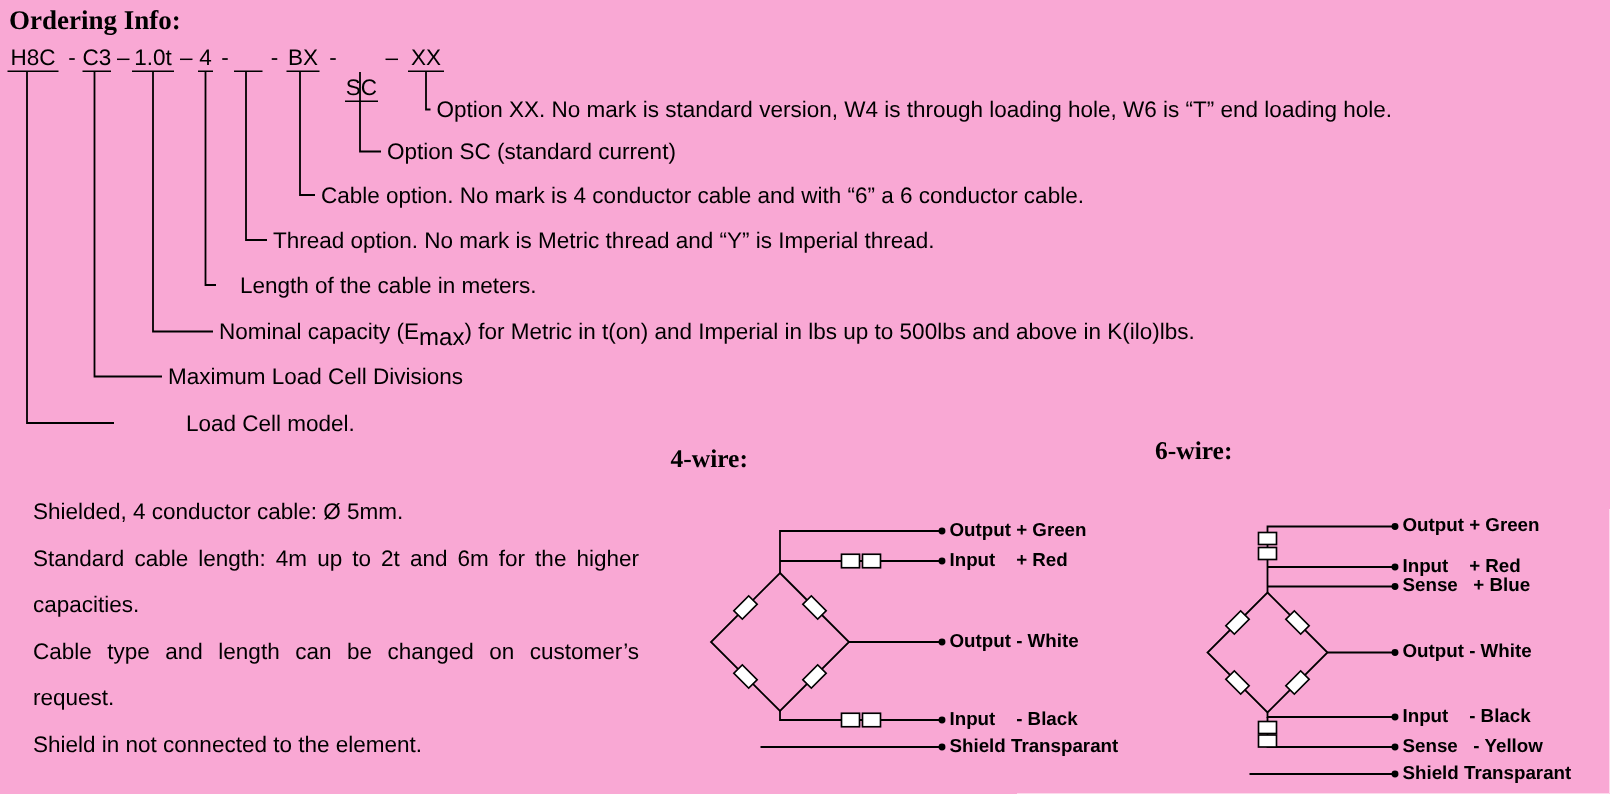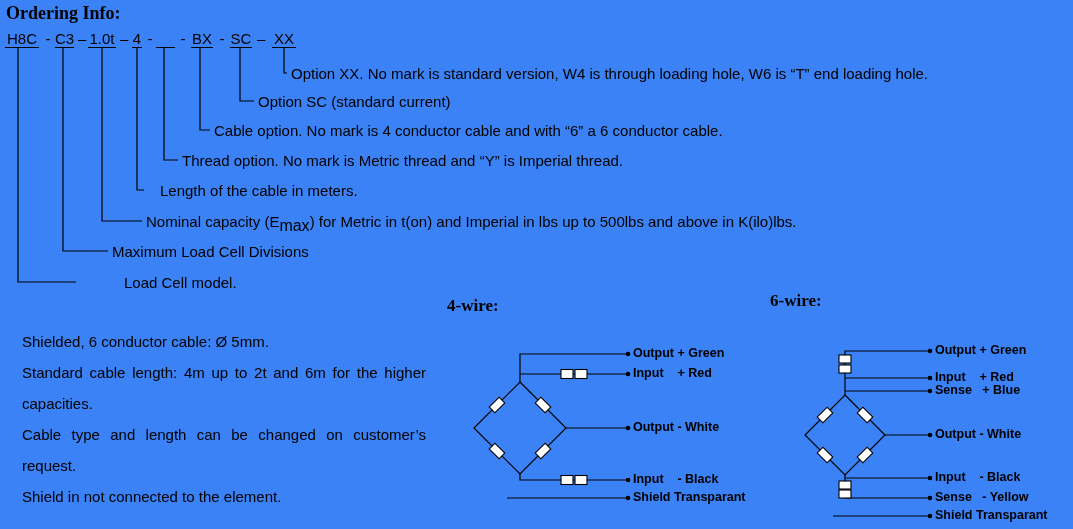--- a/index.html
+++ b/index.html
@@ -1,18 +1,18 @@
 <!DOCTYPE html>
 <html><head>
 <meta charset="utf-8">
 <style>
   * { margin:0; padding:0; box-sizing:border-box; }
   html,body { background:#fff; }
   body { font-family:"Liberation Sans", sans-serif; color:#000; }
-  .page { position:relative; width:1073px; height:529px; background:#3b82f6; overflow:hidden;padding-left:15px; }
+  .page { position:relative; width:1073px; height:529px; background:#f9a8d4; overflow:hidden;padding-left:15px; }
 
   .title { position:absolute; left:6px; top:3px; font-family:"Liberation Serif", serif;
            font-size:18px; font-weight:bold; }
 
   .code-line span { position:absolute; top:29px; height:19px; font-size:15px; line-height:19px; }
   .tok  { border-bottom:1.3px solid #000; text-align:center; display:inline-block; }
   .sep  { text-align:center; }
 
   .callout-lines { position:absolute; left:0; top:0; }
   .callout-lines path { fill:none; stroke:#000; stroke-width:1.2; }
@@ -47,21 +47,21 @@
     <span class="tok" style="left:55px;  width:19px;">C3</span>
     <span class="sep" style="left:78px;  width:8px;">–</span>
     <span class="tok" style="left:88px;  width:28px;">1.0t</span>
     <span class="sep" style="left:120px; width:8px;">–</span>
     <span class="tok" style="left:132px; width:10px;">4</span>
     <span class="sep" style="left:146px; width:8px;">-</span>
     <span class="tok" style="left:156px; width:19px;"></span>
     <span class="sep" style="left:179px; width:8px;">-</span>
     <span class="tok" style="left:191px; width:22px;">BX</span>
     <span class="sep" style="left:218px; width:8px;">-</span>
-    <span class="tok" style="left:230px; width:22px;">SC</span>
+    <span class="tok" style="left:230px; width:22px;margin-top:20px;">SC</span>
     <span class="sep" style="left:257px; width:8px;">–</span>
     <span class="tok" style="left:272px; width:24px;">XX</span>
   </div>
 
   <svg class="callout-lines" width="320" height="300" viewBox="0 0 320 300">
     <path d="M284,48 V73  H287"></path>
     <path d="M240,48 V101 H254"></path>
     <path d="M200,48 V130 H210"></path>
     <path d="M164,48 V160 H178"></path>
     <path d="M137,48 V190 H144"></path>
@@ -73,21 +73,21 @@
   <div class="callout" style="left:291px; top:65px;">Option XX. No mark is standard version, W4 is through loading hole, W6 is “T” end loading hole.</div>
   <div class="callout" style="left:258px; top:93px;">Option SC (standard current)</div>
   <div class="callout" style="left:214px; top:122px;">Cable option. No mark is 4 conductor cable and with “6” a 6 conductor cable.</div>
   <div class="callout" style="left:182px; top:152px;">Thread option. No mark is Metric thread and “Y” is Imperial thread.</div>
   <div class="callout" style="left:160px; top:182px;">Length of the cable in meters.</div>
   <div class="callout" style="left:146px; top:213px;"><span>Nominal capacity (E</span><sub>max</sub><span>) for Metric in t(on) and Imperial in lbs up to 500lbs and above in K(ilo)lbs.</span></div>
   <div class="callout" style="left:112px; top:243px;">Maximum Load Cell Divisions</div>
   <div class="callout" style="left:80px;  top:274px;margin-left:44px;">Load Cell model.</div>
 
   <div class="notes">
-    <p>Shielded, 6 conductor cable: Ø 5mm.</p>
+    <p>Shielded, 4 conductor cable: Ø 5mm.</p>
     <p>Standard cable length: 4m up to 2t and 6m for the higher capacities.</p>
     <p>Cable type and length can be changed on customer’s request.</p>
     <p>Shield in not connected to the element.</p>
   </div>
 
   <div class="wire-title" style="left:447px; top:296px;text-align:center;">4-wire:</div>
   <svg class="bridge-svg" style="left:455px; top:340px;" width="185" height="170" viewBox="0 0 185 170">
     <g class="wire">
       <path d="M65,42 V14 H173"></path>
       <path d="M65,34 H173"></path>

